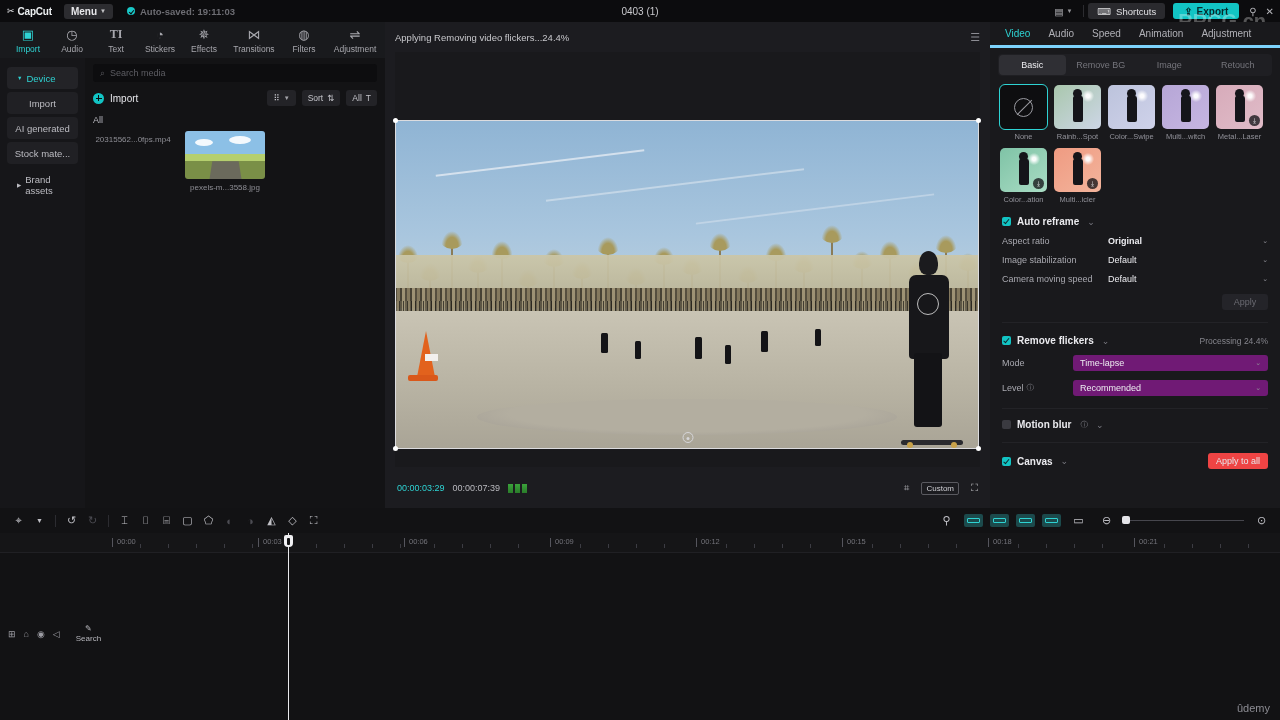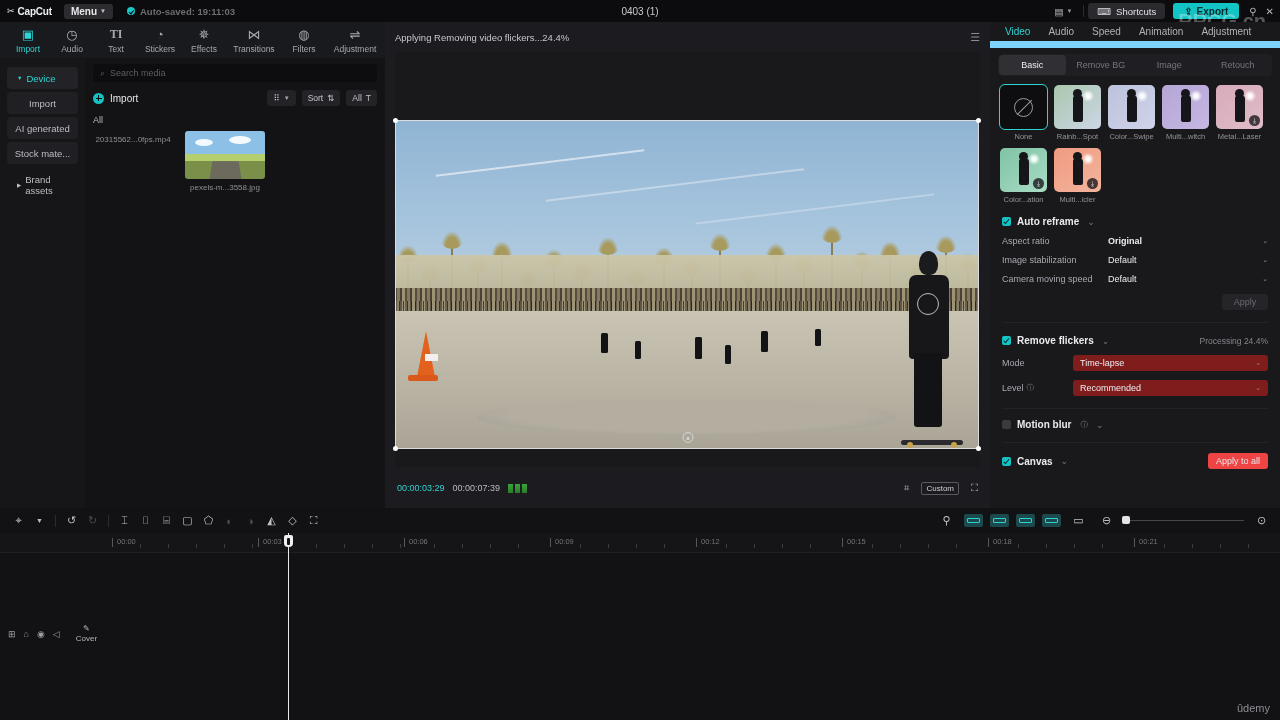--- a/index.html
+++ b/index.html
@@ -148,21 +148,21 @@
   .t-cur { font-size:9px; color:#2ed3d3; font-variant-numeric: tabular-nums; }
   .t-tot { font-size:9px; color:#b9b9be; margin-left:8px; font-variant-numeric: tabular-nums; }
   .vu { margin-left:8px; display:flex; gap:2px; }
   .vu i { display:block; width:5px; height:9px; background: linear-gradient(#3ba33b, #2a7c2a); }
   .pb-right { margin-left:auto; display:flex; align-items:center; gap:12px; color:#b9b9be; font-size:10px; }
   .custom-chip { font-size:8px; border:1px solid #5a5a60; border-radius:2px; padding:1px 4px; color:#cfcfd4; }
   .cursor-hand { position:absolute; left:679px; top:484px; font-size:15px; color:#fff; }
 
   
   .right { position:absolute; top:22px; left:990px; width:290px; height:486px; background:#19191c; }
-  .rtabs { height:26px; display:flex; align-items:center; gap:0; padding:0 6px; border-bottom:7px solid #7dd3fc; }
+  .rtabs { height:26px; display:flex; align-items:center; gap:0; padding:0 6px; border-bottom:3px solid #7dd3fc; }
   .rtab { padding:0 9px; font-size:10px; color:#b0b0b6; line-height:26px; }
   .rtab.active { color:#2ed3d3; }
   .rsub { height:22px; margin:6px 8px 0 8px; background:#1f1f23; border-radius:4px; display:flex; align-items:center; }
   .rsub-item { flex:1; text-align:center; font-size:9px; color:#75757c; line-height:20px; border-radius:4px; margin:1px; }
   .rsub-item.active { background:#2f2f34; color:#ededf0; }
   .fx-grid { display:flex; flex-wrap:wrap; gap:7px; padding:9px 10px 0 10px; }
   .fx { width:47px; }
   .fx-img { width:47px; height:44px; border-radius:5px; position:relative; overflow:hidden; }
   .fx-img.sel { outline:1.5px solid #2ed3d3; }
   .fx-none { background:#0e0e10; display:flex; align-items:center; justify-content:center; }
@@ -182,21 +182,21 @@
   .cbx.off { background:#3a3a40; }
   .cbx.off::after { display:none; }
   .sect-title { font-size:10px; font-weight:bold; color:#eaeaee; }
   .sect-dash { font-size:9px; color:#7a7a82; margin-left:2px; }
   .sect-right { margin-left:auto; font-size:8.5px; color:#85858c; }
   .frow { display:flex; align-items:center; margin-top:9px; }
   .flabel { font-size:9px; color:#a9a9b0; }
   .finfo { font-size:7.5px; color:#85858c; margin-left:3px; }
   .fctrl { margin-left:auto; display:flex; align-items:center; justify-content:space-between; font-size:9px; color:#ececf0; }
   .dd-plain { width:160px; }
-  .dd-box { width:195px; background:#7f1d1d; border-radius:3px; padding:3px 7px; }
+  .dd-box { width:195px; background:#701a75; border-radius:3px; padding:3px 7px; }
   .dd-caret { font-size:7px; color:#8e8e96; }
   .apply-btn { margin-left:auto; margin-top:10px; width:46px; text-align:center; font-size:9px; color:#6b6b72; background:#242429; border-radius:3px; padding:3px 0; }
   .divider { height:1px; background:#232327; margin:12px 12px 0 12px; }
   .apply-all { margin-left:auto; font-size:9px; color:#e6e6ea; background:#ef4444; border-radius:3px; padding:3px 8px; }
 
   
   .timeline { position:absolute; top:508px; left:0; width:1280px; height:212px; background:#121214; }
   .tl-toolbar { height:25px; display:flex; align-items:center; padding:0 8px; gap:0; }
   .tt { width:21px; height:19px; display:flex; align-items:center; justify-content:center; color:#c0c0c6; font-size:11px; }
   .tt.dim { color:#4c4c53; }
@@ -701,20 +701,20 @@
       <span class="ph-cap"></span>
     </div>
 
     <div class="track-ctrls">
       <span>⊞</span>
       <span>⌂</span>
       <span>◉</span>
       <span>◁</span>
       <span class="cover-btn">
         <span>✎</span>
-        <span>Cover</span>
+        <span>Search</span>
       </span>
     </div>
 
     <div class="udemy">ûdemy</div>
   </div>
 
 </div>
 
 </body></html>

